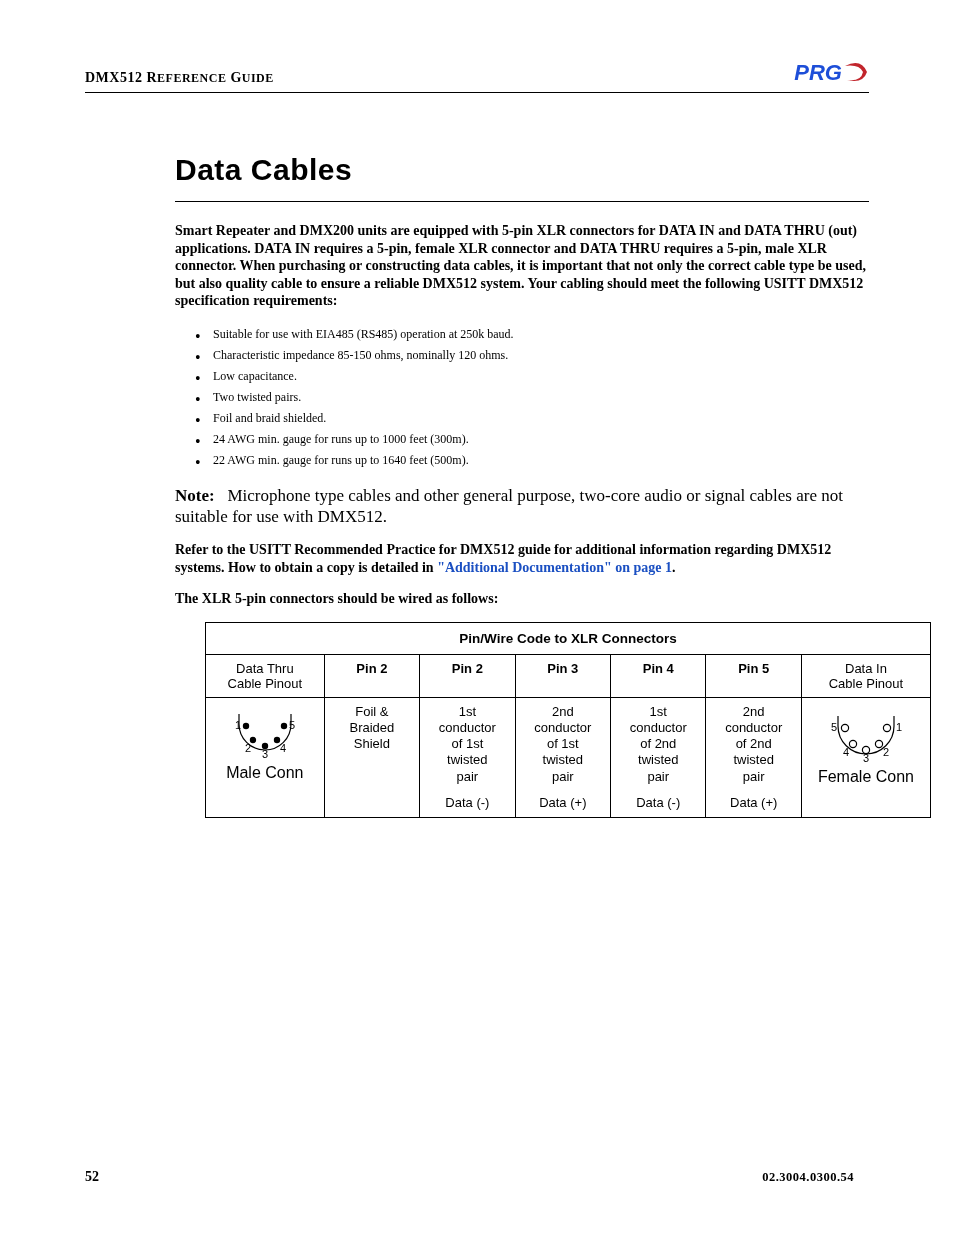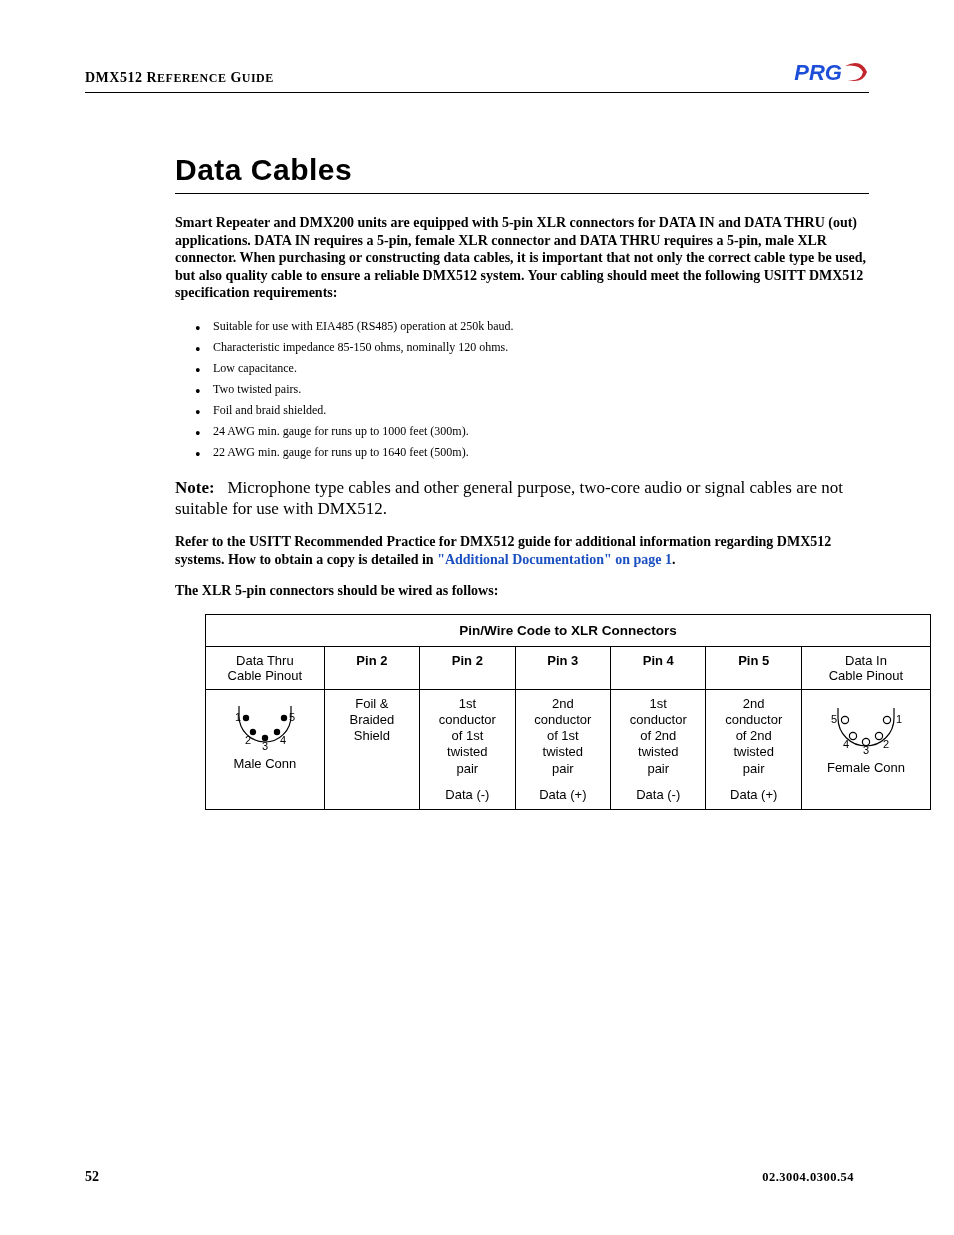--- a/index.html
+++ b/index.html
@@ -34,21 +34,21 @@
     align-items: center;
     gap: 1px;
   }
   .logo svg { vertical-align: middle; }
   .hr-top { border: none; border-top: 1px solid #000; margin-top: 2px; }
   .content { padding: 60px 0 0 90px; }
   .title {
     font-family: Arial, "Helvetica Neue", Helvetica, sans-serif;
     font-weight: 900;
     font-size: 30px;
-    margin-bottom: 6px;
+    margin-bottom: 14px;
     letter-spacing: 0.5px;
   }
   .title-rule { border: none; border-top: 1px solid #000; margin-bottom: 20px; }
   .para {
     font-size: 14px;
     line-height: 1.25;
     margin-bottom: 14px;
     font-weight: bold;
   }
   ul.bullets {
@@ -92,21 +92,21 @@
   }
   table.pinout .hdr-row th {
     font-weight: bold;
     font-size: 13px;
   }
   table.pinout .hdr-row .side { font-weight: normal; }
   .cell-multi { line-height: 1.25; }
   .data-sign { margin-top: 10px; display: block; }
   .conn-cell { padding: 8px 4px 6px 4px; }
   .conn-wrap { display: flex; flex-direction: column; align-items: center; gap: 4px; }
-  .conn-label { font-size: 13px; margin-top: 2px; }
+  .conn-label { font-size: 16px; margin-top: 2px; }
   .footer {
     position: absolute;
     bottom: 50px;
     left: 85px;
     right: 100px;
     display: flex;
     justify-content: space-between;
     align-items: baseline;
   }
   .page-num { font-size: 14px; font-weight: bold; font-family: "Times New Roman", serif; }

